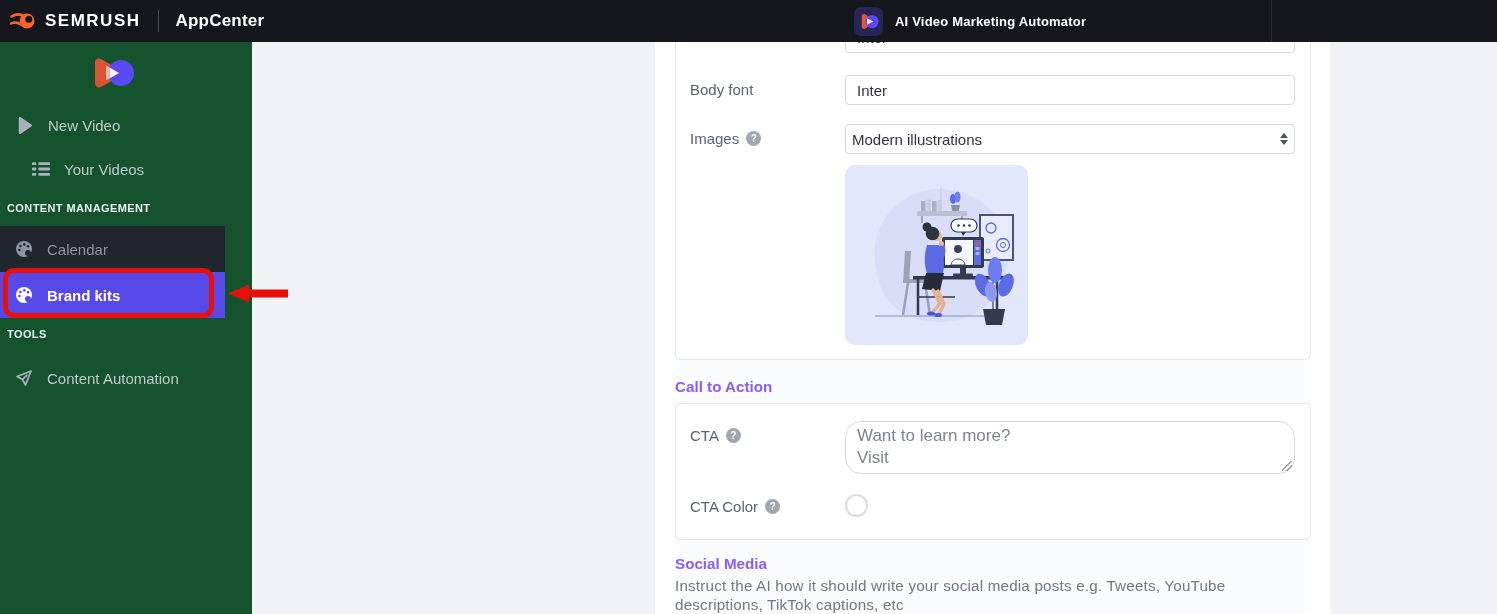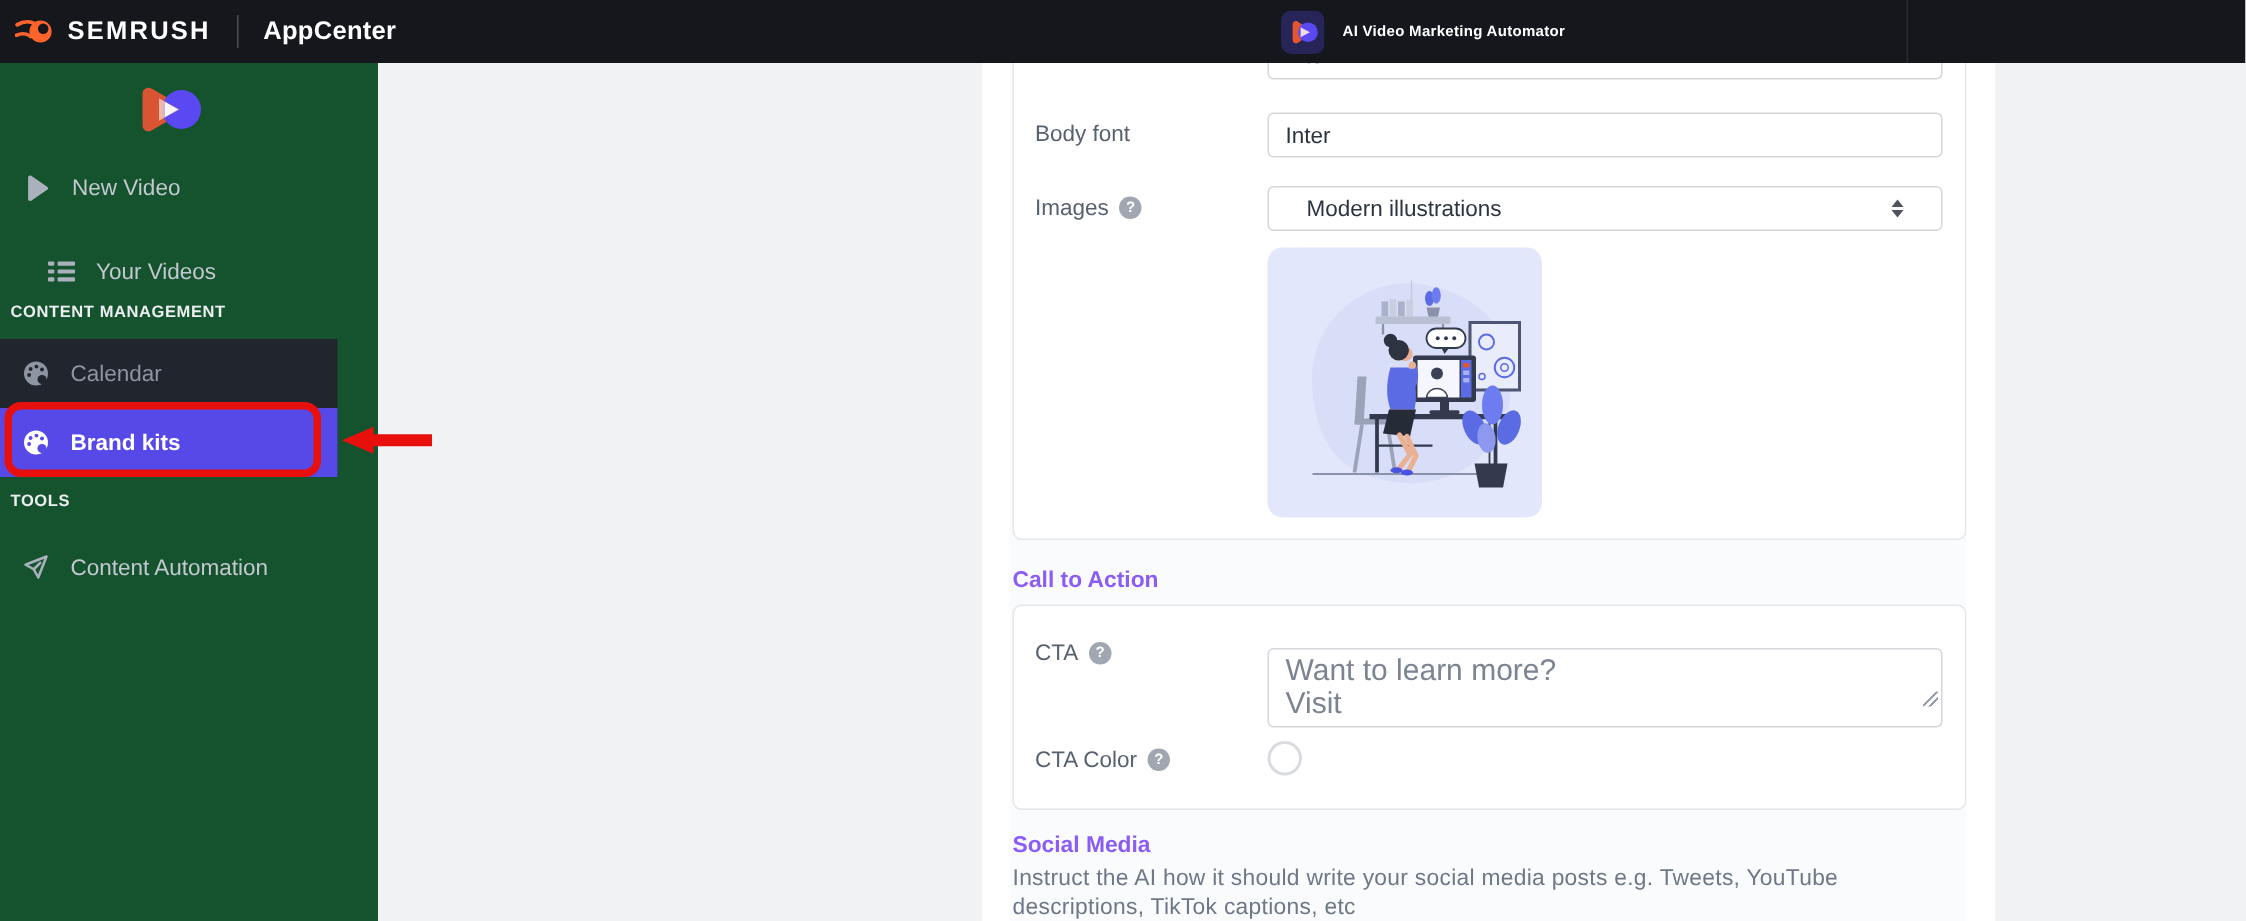--- a/index.html
+++ b/index.html
@@ -14,34 +14,34 @@
     position:absolute;left:0;top:0;width:1497px;height:42px;
     background:#15171c;z-index:100;display:flex;align-items:center;
   }
   .brand-group{display:flex;align-items:center;padding-left:10px;gap:8px;cursor:pointer;}
   .brand-word{color:#fff;font-weight:700;font-size:17px;letter-spacing:1.5px;}
   .brand-sep{width:1px;height:22px;background:#4a4e57;margin:0 9px;}
   .brand-product{color:#fff;font-weight:600;font-size:17px;letter-spacing:.2px;}
   .topbar-nav{position:absolute;left:263px;top:0;height:42px;display:flex;align-items:center;gap:22px;}
   .topbar-link{color:#c2c6cc;font-size:13.5px;cursor:pointer;}
   .app-title-group{position:absolute;left:854px;top:0;height:42px;display:flex;align-items:center;gap:12px;}
-  .app-title-text{color:#fff;font-weight:700;font-size:10px;letter-spacing:.2px;}
+  .app-title-text{color:#fff;font-weight:700;font-size:13px;letter-spacing:.2px;}
   .topbar-divider{position:absolute;left:1271px;top:0;width:1px;height:42px;background:#272a31;}
 
   
   .sidebar{position:absolute;left:0;top:42px;width:252px;height:572px;background:#14532d;z-index:90;}
   .sidebar-logo{position:absolute;top:13px;left:0;width:225px;display:flex;justify-content:center;}
   .nav-item{
     position:absolute;left:0;width:225px;height:40px;
     display:flex;align-items:center;padding-left:14px;gap:13px;
     box-sizing:border-box;color:#c3c8d0;font-size:15px;cursor:pointer;
   }
   .nav-item .ni-label{white-space:nowrap;}
   .item-new-video{top:63px;}
-  .item-your-videos{top:119px;padding-left:31px;}
+  .item-your-videos{top:107px;padding-left:31px;}
   .section-header{
     position:absolute;left:0;width:225px;padding-left:7px;box-sizing:border-box;
     color:#eceef1;font-size:11px;font-weight:700;letter-spacing:.4px;
   }
   .hdr-content-management{top:160px;}
   .hdr-tools{top:286px;}
   .group-band{position:absolute;left:0;top:184px;width:225px;height:92px;background:#20252e;}
   .item-calendar{top:184px;height:46px;color:#8d95a2;}
   .item-brand-kits{top:230px;height:46px;background:#5649e8;color:#ffffff;font-weight:700;}
   .item-content-automation{top:316px;}
@@ -73,40 +73,40 @@
     position:absolute;left:172px;width:450px;height:30px;box-sizing:border-box;
     border:1px solid #d3d7dc;border-radius:4px;background:#fff;
     font-family:"Liberation Sans",sans-serif;font-size:15px;color:#2c3440;padding:0 11px;outline:none;
   }
   .input-title-font{top:-20px;height:31px;}
   .input-body-font{top:33px;}
 
   .select-box{
     position:absolute;left:172px;top:82px;width:450px;height:30px;box-sizing:border-box;
     border:1px solid #d3d7dc;border-radius:4px;background:#fff;cursor:pointer;
-    display:flex;align-items:center;justify-content:space-between;padding:0 25px;
+    display:flex;align-items:center;justify-content:space-between;padding:0 6px;
   }
   .select-value{font-size:15px;color:#2c3440;}
   .sel-arrows{display:flex;flex-direction:column;gap:2px;}
   .tri-up{width:0;height:0;border-left:4px solid transparent;border-right:4px solid transparent;border-bottom:5px solid #4d545e;}
   .tri-down{width:0;height:0;border-left:4px solid transparent;border-right:4px solid transparent;border-top:5px solid #4d545e;}
 
   .illustration{
     position:absolute;left:172px;top:123px;width:183px;height:180px;
     background:#e3e7fb;border-radius:10px;overflow:hidden;
   }
 
   .section-heading{position:absolute;left:2px;font-size:15.2px;font-weight:700;color:#8b5cf6;white-space:nowrap;}
   .hd-cta{top:336px;}
   .hd-social{top:513px;}
 
   .cta-textarea{
-    position:absolute;left:172px;top:390px;width:450px;height:53px;box-sizing:border-box;
-    border:1px solid #d3d7dc;border-radius:4px;background:#fff;resize:none;
-    font-family:"Liberation Sans",sans-serif;font-size:20px;color:#7b8490;
+    position:absolute;left:172px;top:379px;width:450px;height:53px;box-sizing:border-box;
+    border:1px solid #d3d7dc;border-radius:16px;background:#fff;resize:none;
+    font-family:"Liberation Sans",sans-serif;font-size:17px;color:#7b8490;
     line-height:22px;padding:3px 11px;outline:none;overflow:hidden;
   }
   .resize-handle{
     position:absolute;left:609px;top:419px;width:10px;height:10px;pointer-events:none;
     background:linear-gradient(135deg,transparent 0 42%,#9aa1ac 42% 52%,transparent 52% 68%,#9aa1ac 68% 78%,transparent 78%);
   }
   .color-swatch{
     position:absolute;left:172px;top:452px;width:23px;height:23px;border-radius:50%;
     background:#fff;border:2px solid #d8dbe0;box-sizing:border-box;cursor:pointer;
   }

